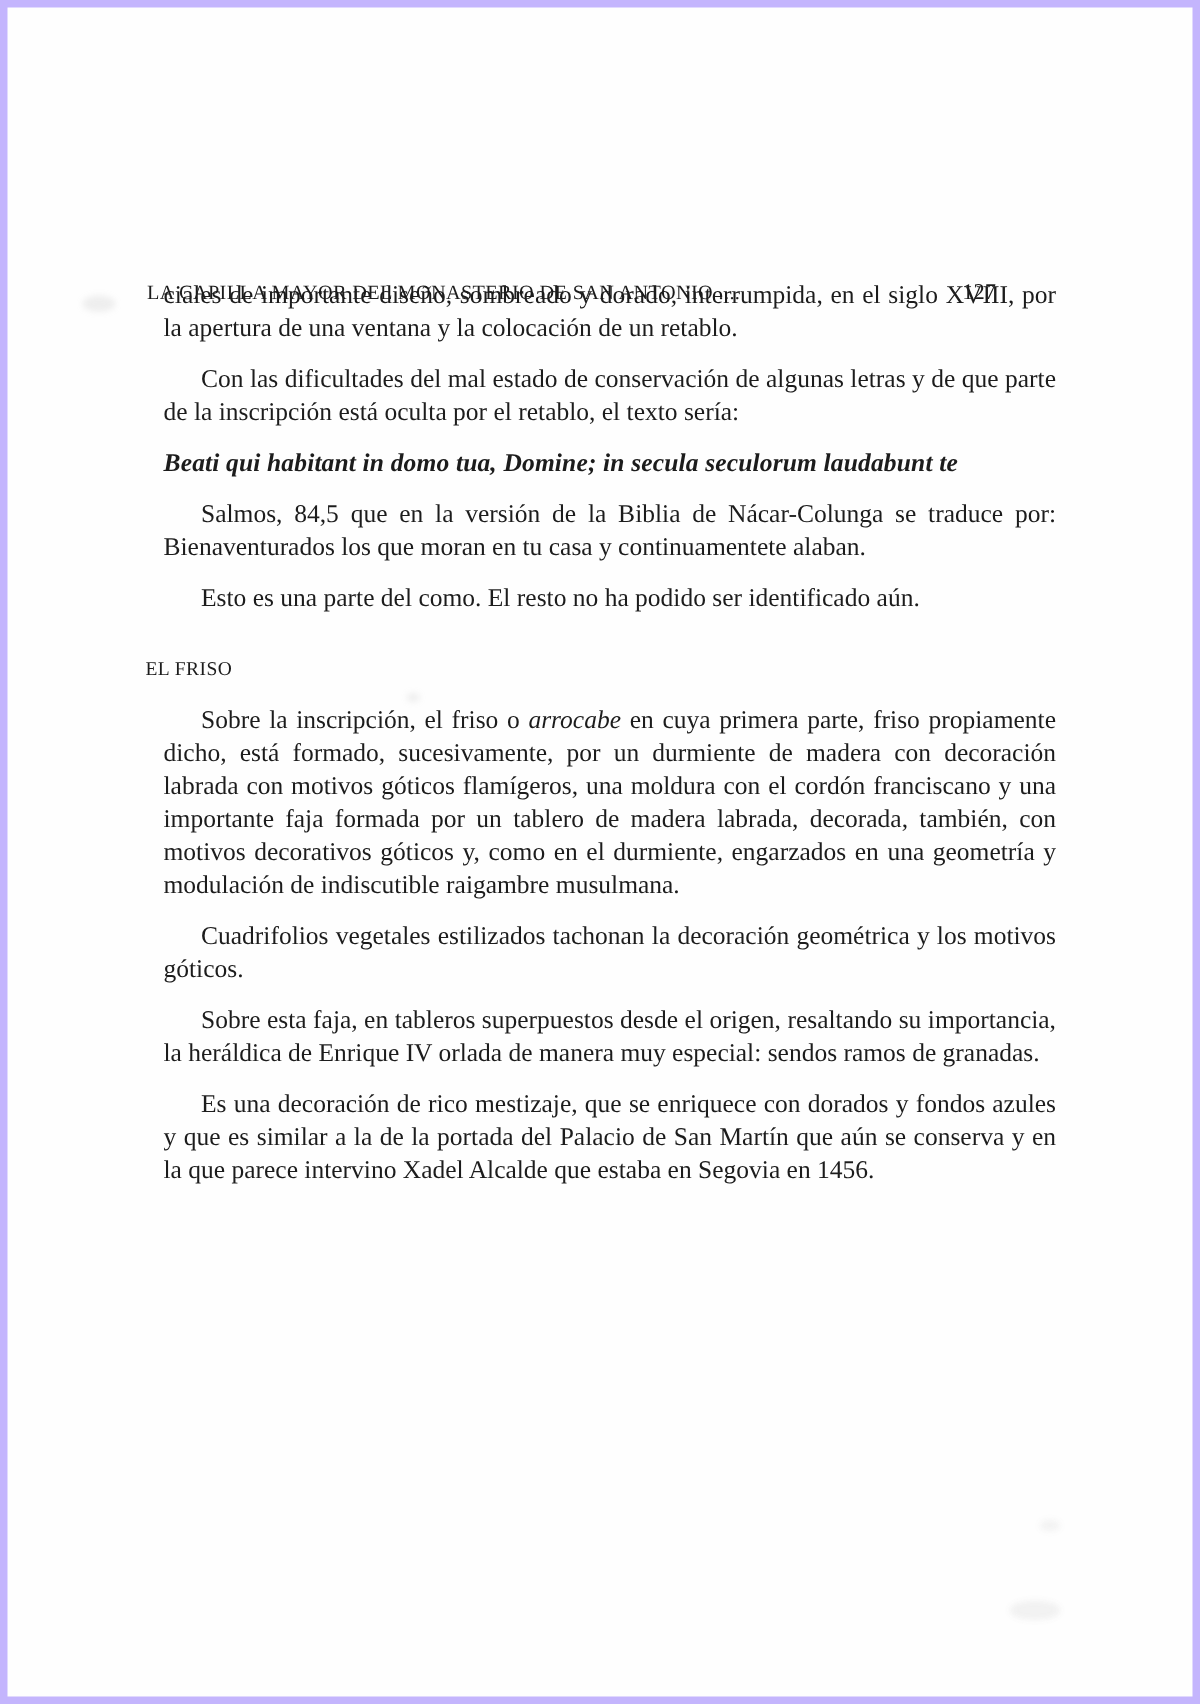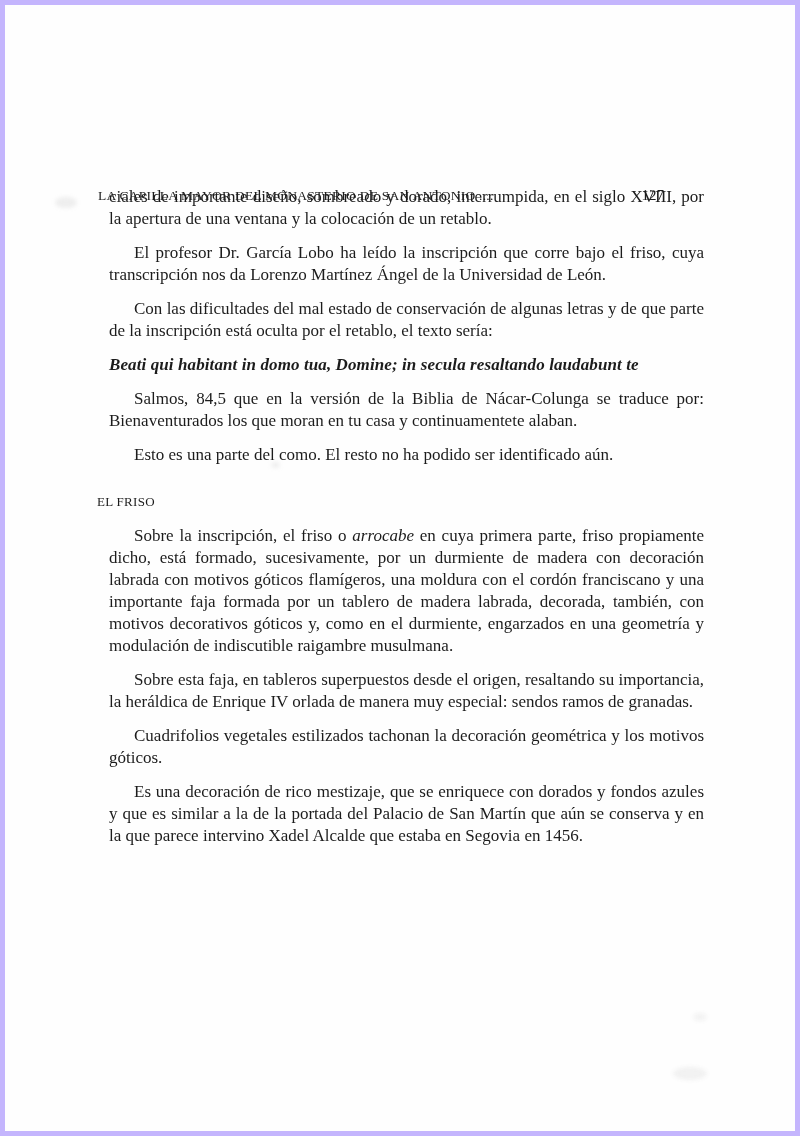--- a/index.html
+++ b/index.html
@@ -87,37 +87,36 @@
 
   <div class="running-header">
     <span class="running-title">LA CAPILLA MAYOR DEL MONASTERIO DE SAN ANTONIO ....</span>
     <span class="folio">127</span>
   </div>
 
   <div class="body-text">
 
     <p class="noindent">ciales de importante diseño, sombreado y dorado, interrumpida, en el siglo XVIII, por la apertura de una ventana y la colocación de un retablo.</p>
 
-    <p class="indent sp-para">El profesor Dr. García Lobo ha leído la inscripción que corre bajo el friso, cuya transcripción nos da Lorenzo Martínez Ángel de la Universidad de León.</p>
 
     <p class="indent">Con las dificultades del mal estado de conservación de algunas letras y de que parte de la inscripción está oculta por el retablo, el texto sería:</p>
 
-    <p class="noindent latin-quote">Beati qui habitant in domo tua, Domine; in secula resaltando laudabunt te</p>
+    <p class="noindent latin-quote">Beati qui habitant in domo tua, Domine; in secula seculorum laudabunt te</p>
 
     <p class="indent">Salmos, 84,5 que en la versión de la Biblia de Nácar-Colunga se traduce por: Bienaventurados los que moran en tu casa y continuamentete alaban.</p>
 
     <p class="indent sp-small">Esto es una parte del como. El resto no ha podido ser identificado aún.</p>
 
     <h2 class="section-heading">EL FRISO</h2>
 
     <p class="indent"><span>Sobre la inscripción, el friso o </span><span class="italic-term">arrocabe</span><span> en cuya primera parte, friso propiamente dicho, está formado, sucesivamente, por un durmiente de madera con decoración labrada con motivos góticos flamígeros, una moldura con el cordón franciscano y una importante faja formada por un tablero de madera labrada, decorada, también, con motivos decorativos góticos y, como en el durmiente, engarzados en una geometría y modulación de indiscutible raigambre musulmana.</span></p>
 
+    <p class="indent">Cuadrifolios vegetales estilizados tachonan la decoración geométrica y los motivos góticos.</p>
+
     <p class="indent">Sobre esta faja, en tableros superpuestos desde el origen, resaltando su importancia, la heráldica de Enrique IV orlada de manera muy especial: sendos ramos de granadas.</p>
-
-    <p class="indent">Cuadrifolios vegetales estilizados tachonan la decoración geométrica y los motivos góticos.</p>
 
 
     <p class="indent sp-mid">Es una decoración de rico mestizaje, que se enriquece con dorados y fondos azules y que es similar a la de la portada del Palacio de San Martín que aún se conserva y en la que parece intervino Xadel Alcalde que estaba en Segovia en 1456.</p>
 
 
   </div>
 
   <div class="scan-artifact artifact-1"></div>
   <div class="scan-artifact artifact-2"></div>
   <div class="scan-artifact artifact-3"></div>

